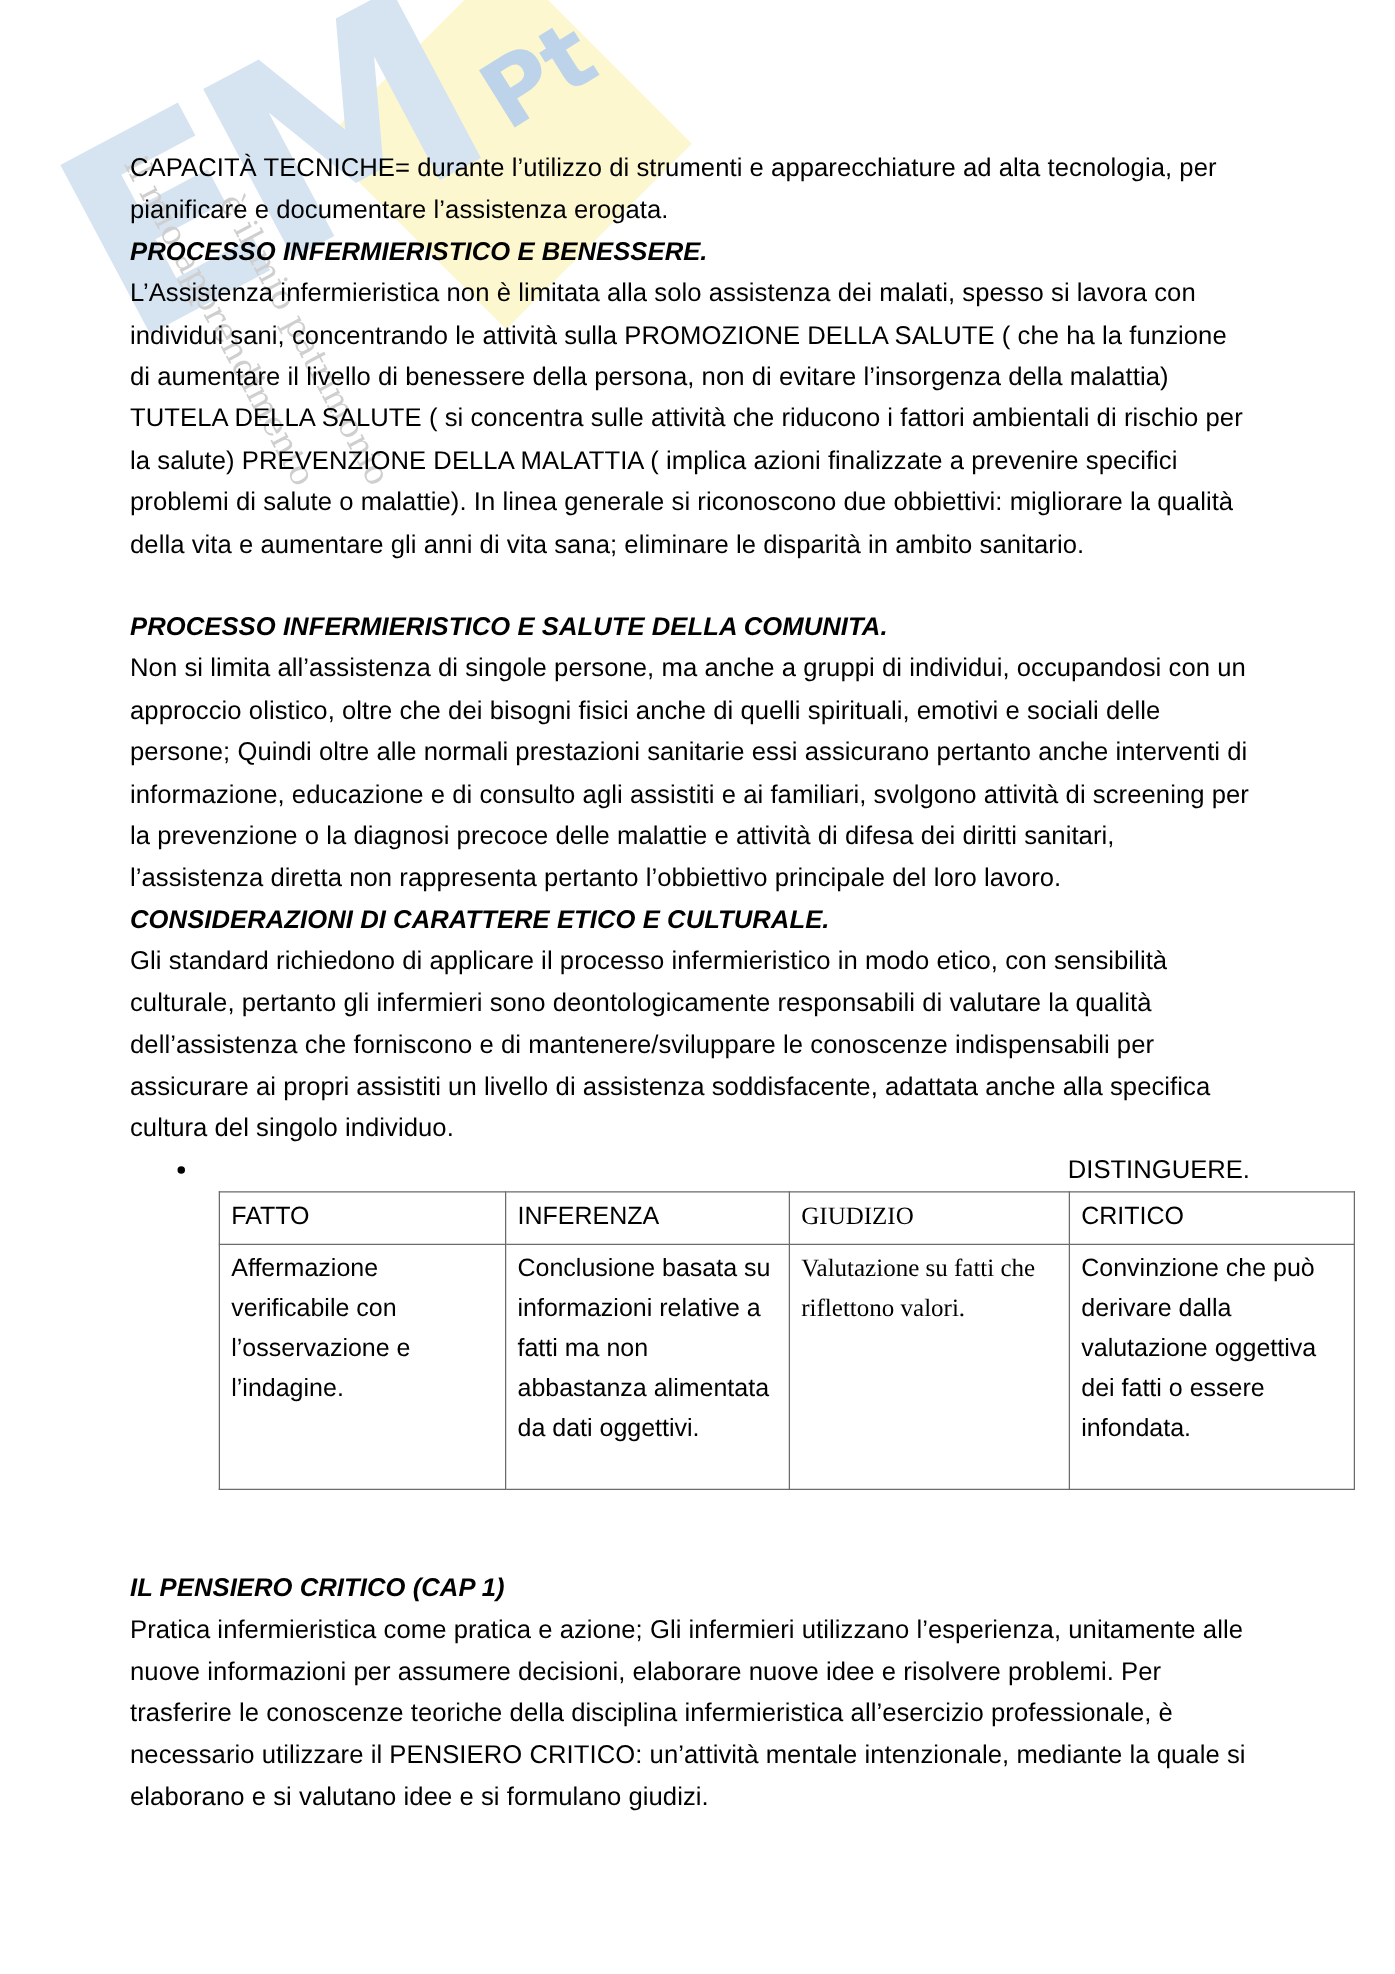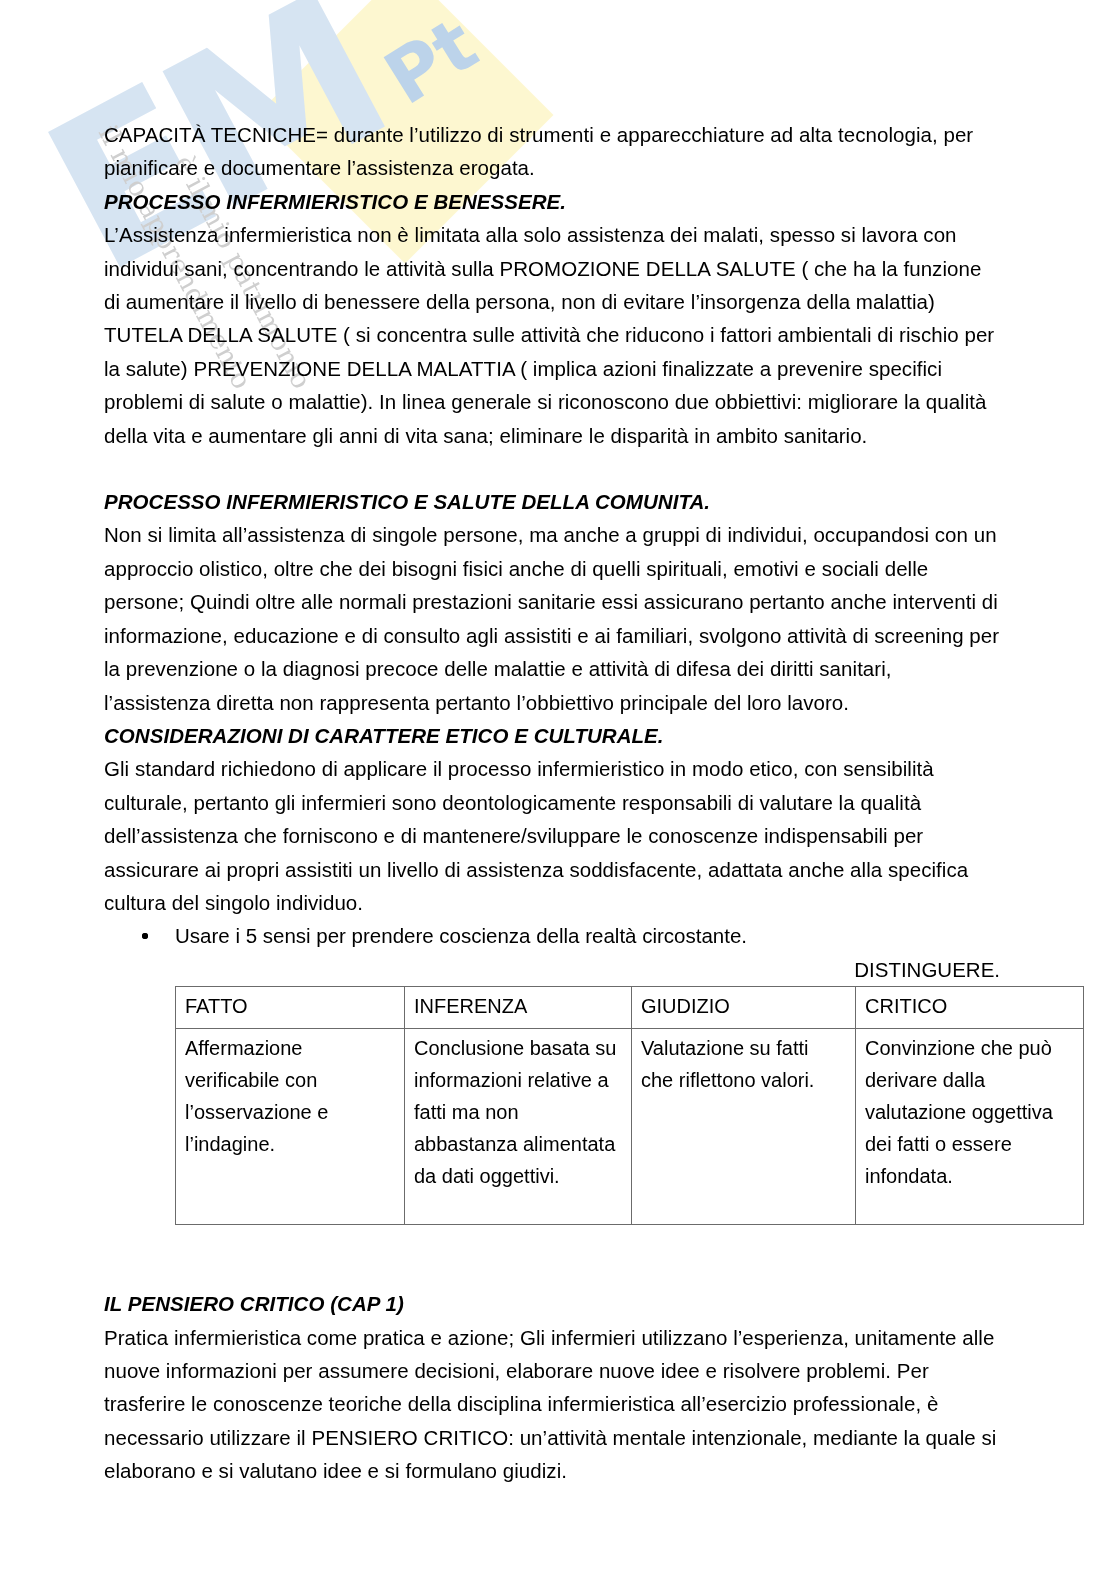--- a/index.html
+++ b/index.html
@@ -146,21 +146,21 @@
     vertical-align: top;
   }
   table.distinguere tr.head td {
     height: 30px;
   }
   table.distinguere tr.body td {
     height: 186px;
   }
   .col1 { width: 210px; }
   .col2 { width: 208px; }
-  .col3 { width: 205px; }
+  .col3 { width: 205px; font-family: Liberation Serif, serif; }
   .col4 { width: 209px; }
 </style>
 </head>
 <body>
 
 <div class="page">
 
   <div class="watermark">
     <div class="wm-diamond"></div>
     <div class="wm-letters">EM</div>
@@ -184,24 +184,20 @@
 
     <p class="para">Non si limita all’assistenza di singole persone, ma anche a gruppi di individui, occupandosi con un approccio olistico, oltre che dei bisogni fisici anche di quelli spirituali, emotivi e sociali delle persone; Quindi oltre alle normali prestazioni sanitarie essi assicurano pertanto anche interventi di informazione, educazione e di consulto agli assistiti e ai familiari, svolgono attività di screening per la prevenzione o la diagnosi precoce delle malattie e attività di difesa dei diritti sanitari, l’assistenza diretta non rappresenta pertanto l’obbiettivo principale del loro lavoro.</p>
 
     <p class="headline">CONSIDERAZIONI DI CARATTERE ETICO E CULTURALE.</p>
 
     <p class="para">Gli standard richiedono di applicare il processo infermieristico in modo etico, con sensibilità culturale, pertanto gli infermieri sono deontologicamente responsabili di valutare la qualità dell’assistenza che forniscono e di mantenere/sviluppare le conoscenze indispensabili per assicurare ai propri assistiti un livello di assistenza soddisfacente, adattata anche alla specifica cultura del singolo individuo.</p>
 
     <ul class="bullets">
       <li>
         <span class="dot"></span>
-      </li>
-      <li>
-        <span class="dot"></span>
-        <span>Usare i 5 sensi per prendere coscienza della realtà circostante.</span>
       </li>
     </ul>
 
     <div class="table-caption">DISTINGUERE.</div>
 
     <table class="distinguere">
       <tbody>
         <tr class="head">
           <td class="col1">FATTO</td>
           <td class="col2">INFERENZA</td>

